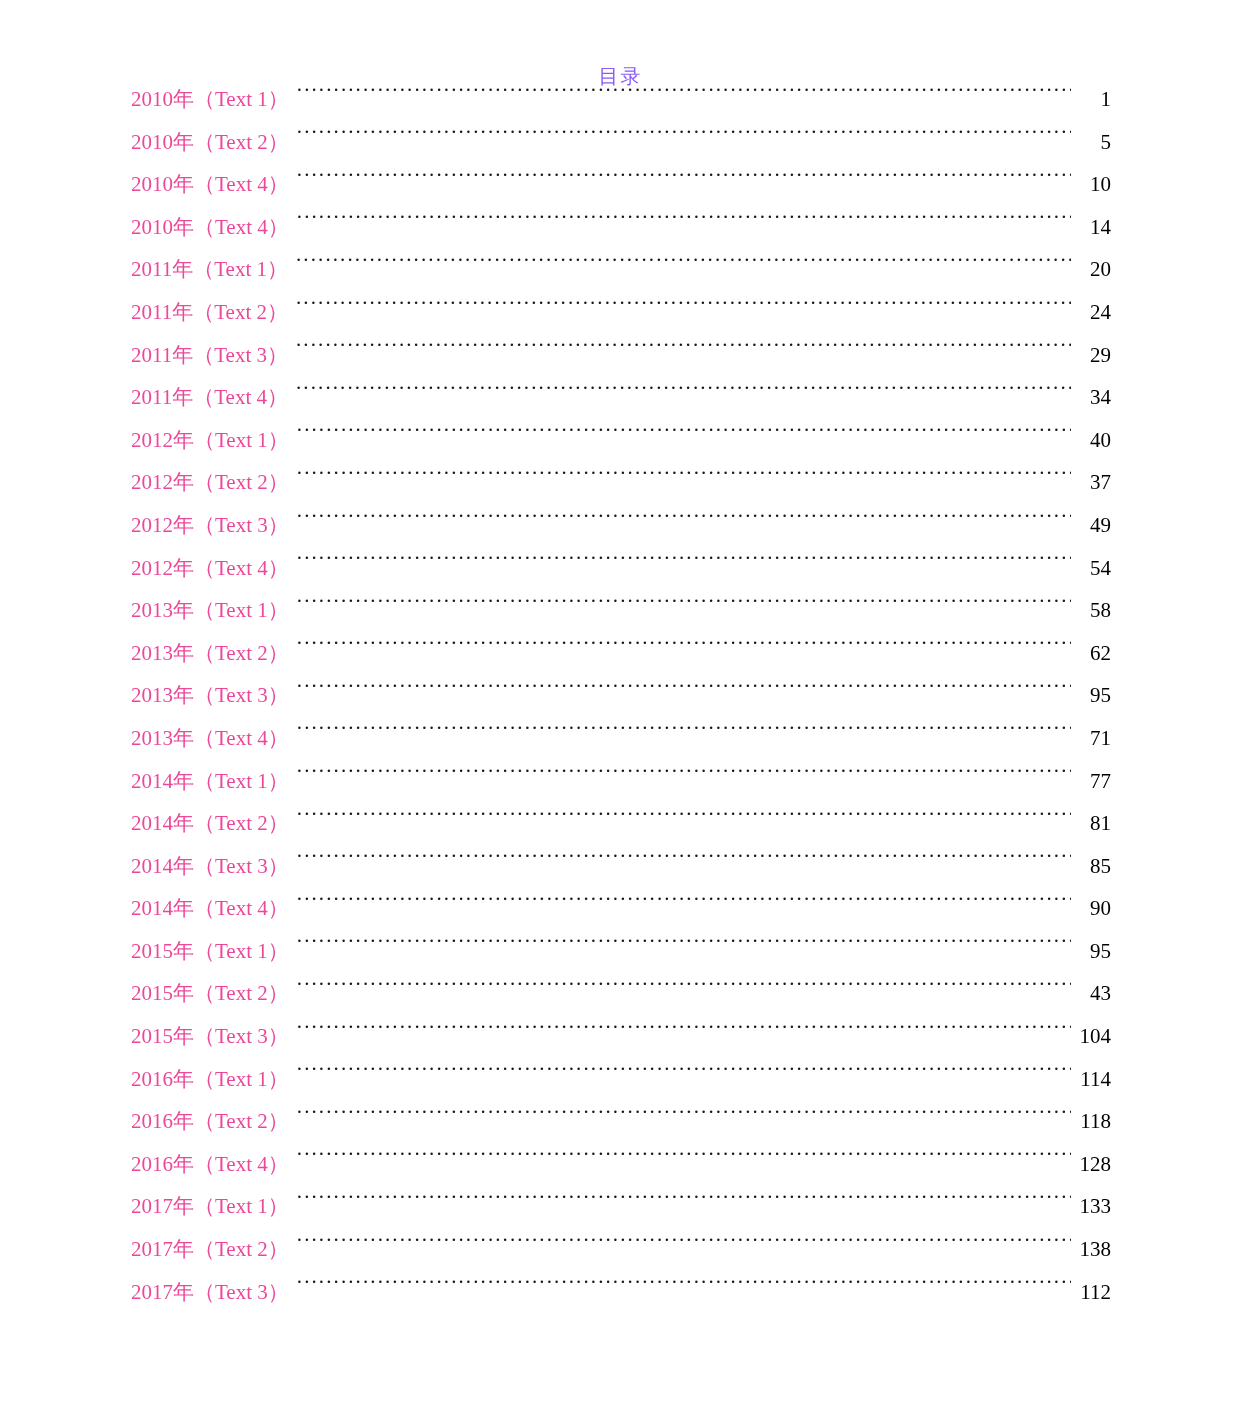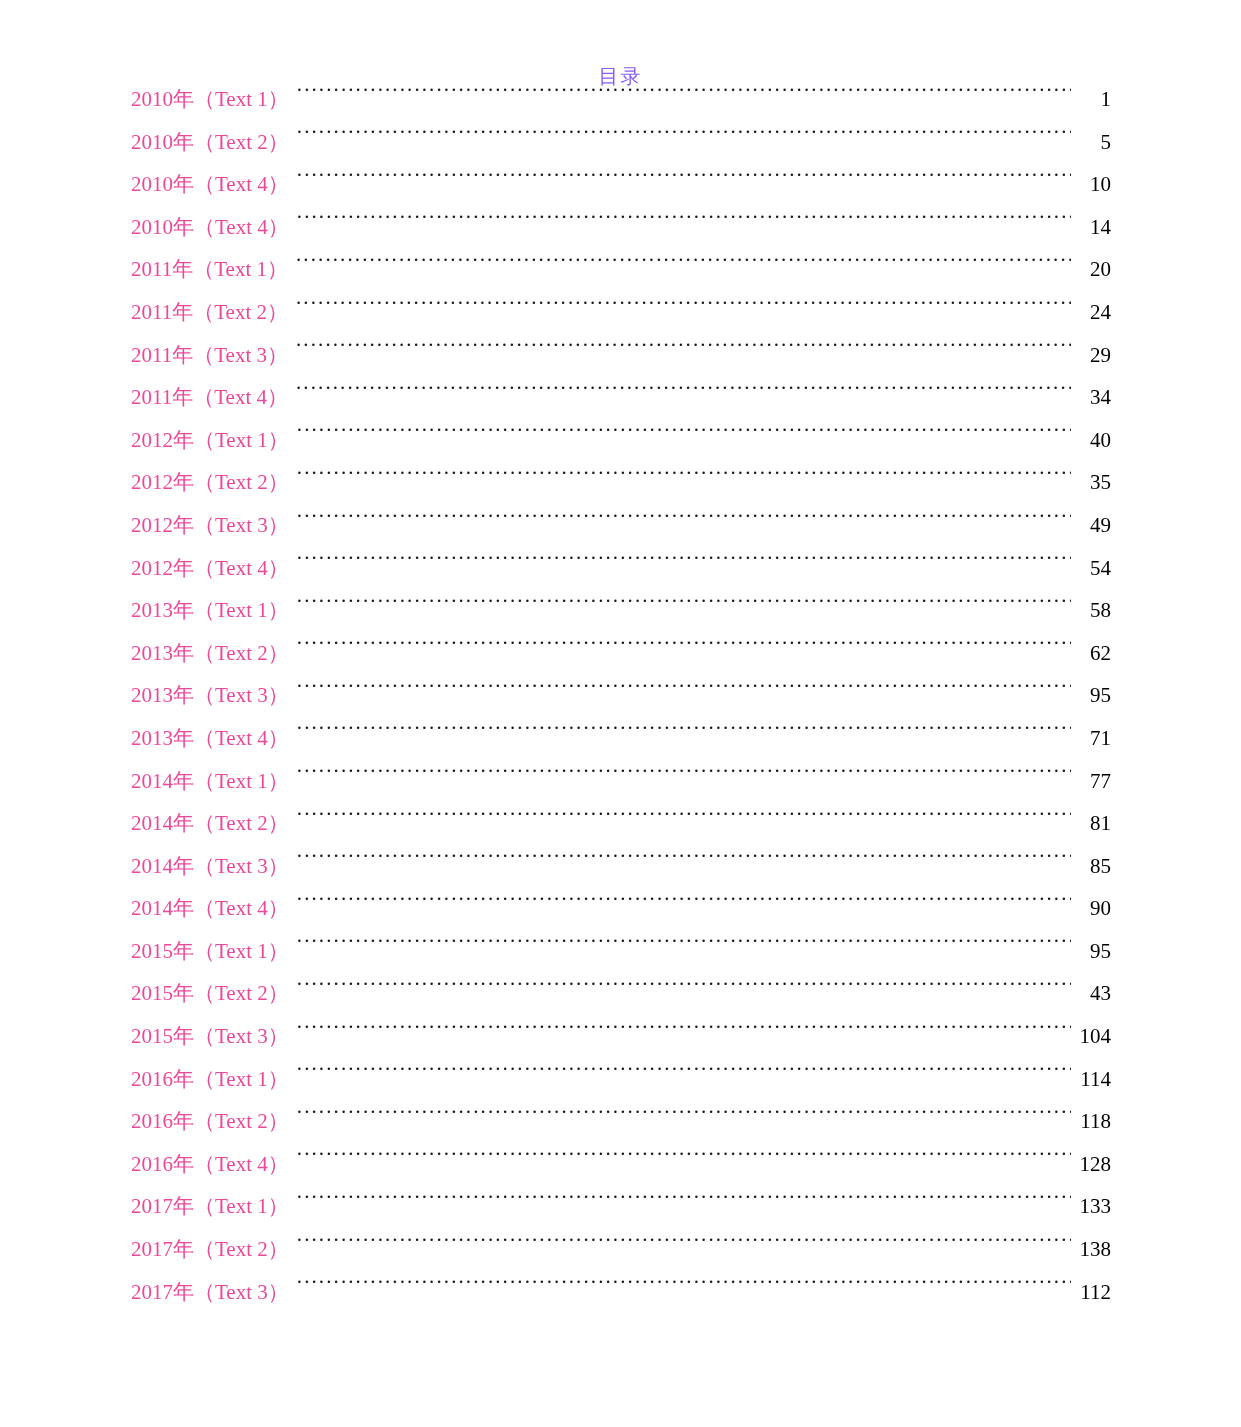--- a/index.html
+++ b/index.html
@@ -131,21 +131,21 @@
         <span class="toc-page">34</span>
       </div>
       <div class="toc-entry">
         <span class="toc-label">2012年（Text 1）</span>
         <span class="toc-leader"></span>
         <span class="toc-page">40</span>
       </div>
       <div class="toc-entry">
         <span class="toc-label">2012年（Text 2）</span>
         <span class="toc-leader"></span>
-        <span class="toc-page">35</span>
+        <span class="toc-page">37</span>
       </div>
       <div class="toc-entry">
         <span class="toc-label">2012年（Text 3）</span>
         <span class="toc-leader"></span>
         <span class="toc-page">49</span>
       </div>
       <div class="toc-entry">
         <span class="toc-label">2012年（Text 4）</span>
         <span class="toc-leader"></span>
         <span class="toc-page">54</span>

